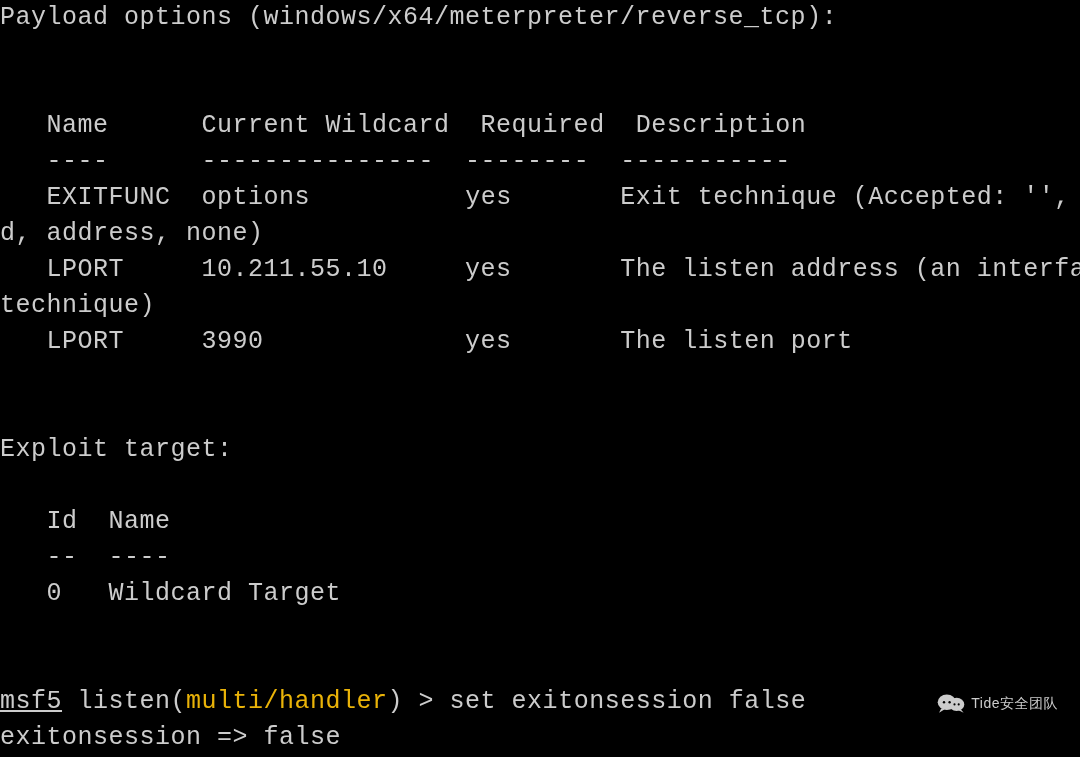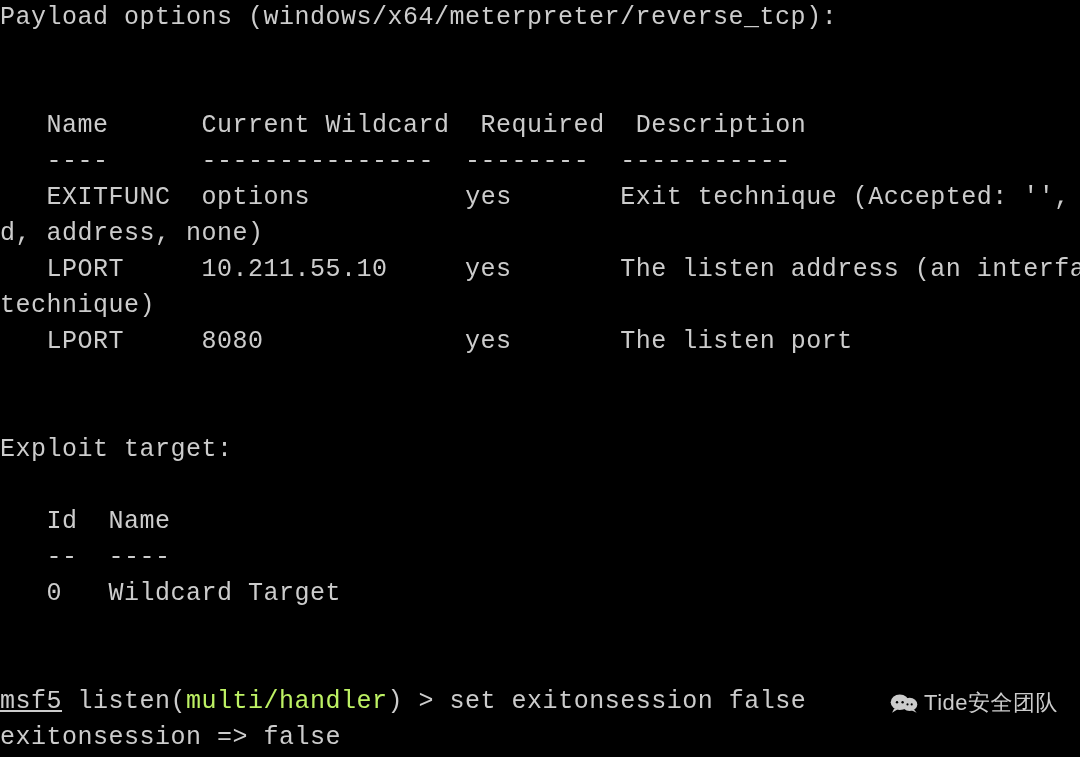--- a/index.html
+++ b/index.html
@@ -15,28 +15,28 @@
     color: #ccc;
     letter-spacing: 0.5px;
   }
   .terminal {
     white-space: pre;
     padding: 0;
     margin: 0;
     position: relative;
   }
   .u { text-decoration: underline; }
-  .red { color: #bef264; }
+  .red { color: #eab308; }
   .watermark {
     position: absolute;
     right: 22px;
     bottom: 36px;
     color: #ccc;
     font-family: "PingFang SC", "Microsoft YaHei", sans-serif;
-    font-size: 22px;
+    font-size: 14px;
     display: flex;
     align-items: center;
     gap: 6px;
   }
   .watermark .bubble {
     display: inline-block;
     width: 28px;
     height: 24px;
     position: relative;
   }
@@ -47,21 +47,21 @@
 
 <div class="terminal"><span>Payload options (windows/x64/meterpreter/reverse_tcp):</span>
 
 
    <span>Name</span>      <span>Current Wildcard</span>  <span>Required</span>  <span>Description</span>
    <span>----</span>      <span>---------------</span>  <span>--------</span>  <span>-----------</span>
    <span>EXITFUNC</span>  <span>options</span>          <span>yes</span>       <span>Exit technique (Accepted: '', seh,</span>
 <span>d, address, none)</span>
    <span>LPORT</span>     <span>10.211.55.10</span>     <span>yes</span>       <span>The listen address (an interface m</span>
 <span>technique)</span>
-   <span>LPORT</span>     <span>8080</span>             <span>yes</span>       <span>The listen port</span>
+   <span>LPORT</span>     <span>3990</span>             <span>yes</span>       <span>The listen port</span>
 
 
 <span>Exploit target:</span>
 
    <span>Id</span>  <span>Name</span>
    <span>--</span>  <span>----</span>
    <span>0</span>   <span>Wildcard Target</span>
 
 
 <span class="u">msf5</span><span> listen(</span><span class="red">multi/handler</span><span>) &gt; </span><span>set exitonsession false</span>

